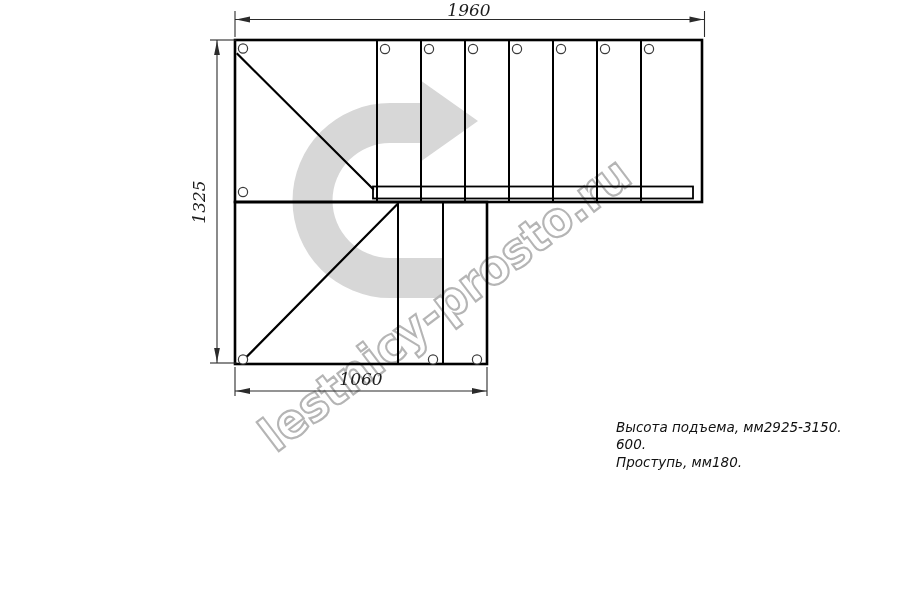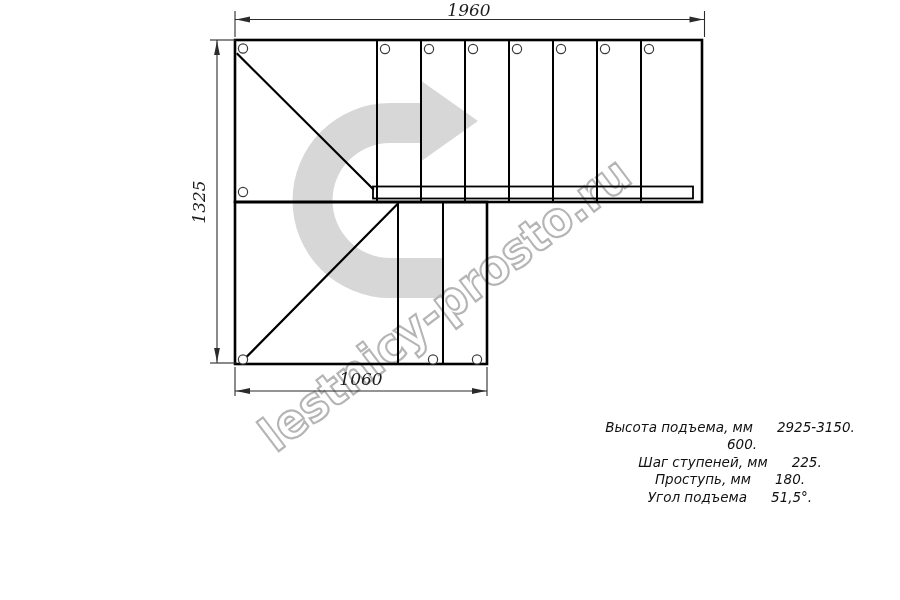--- a/index.html
+++ b/index.html
@@ -6,22 +6,22 @@
   #stage{position:relative;width:900px;height:600px;background:#ffffff;overflow:hidden;
          font-family:"DejaVu Sans",sans-serif;}
   svg text{user-select:none;}
   .dim-label{font-family:"DejaVu Serif","Liberation Serif",serif;
              font-style:italic;font-size:17px;fill:#1c1c1c;}
   .watermark{font-family:"DejaVu Sans","Liberation Sans",sans-serif;
              font-weight:bold;font-size:48px;fill:none;stroke-width:2.2px;}
   .specs{position:absolute;left:616px;top:419px;width:228px;
          font-family:"DejaVu Sans","Liberation Sans",sans-serif;
          font-style:italic;font-size:13.5px;line-height:17.4px;color:#111;}
-  .spec-row{display:flex;justify-content:center;white-space:nowrap;}
-  .spec-row .val{text-align:right;margin-left:24px;}
+  .spec-row{display:flex;justify-content:flex-start;white-space:nowrap;}
+  .spec-row .val{text-align:right;}
 </style>
 </head>
 <body>
 
 <div id="stage">
 
   <svg width="900" height="600" viewBox="0 0 900 600">
 
     <path d="M 420,80 L 478,121 L 420,162 L 420,143 L 390,143
              A 57.5,57.5 0 0 0 390,258
@@ -105,25 +105,17 @@
   
   <div class="specs">
     <div class="spec-row">
       <span class="lbl">Высота подъема, мм</span>
       <span class="val">2925-3150.</span>
     </div>
     <div class="spec-row">
       <span class="val">600.</span>
     </div>
     <div class="spec-row">
-      <span class="lbl">Шаг ступеней, мм</span>
-      <span class="val">225.</span>
-    </div>
-    <div class="spec-row">
       <span class="lbl">Проступь, мм</span>
       <span class="val">180.</span>
-    </div>
-    <div class="spec-row">
-      <span class="lbl">Угол подъема</span>
-      <span class="val">51,5°.</span>
     </div>
   </div>
 </div>
 
 </body></html>

